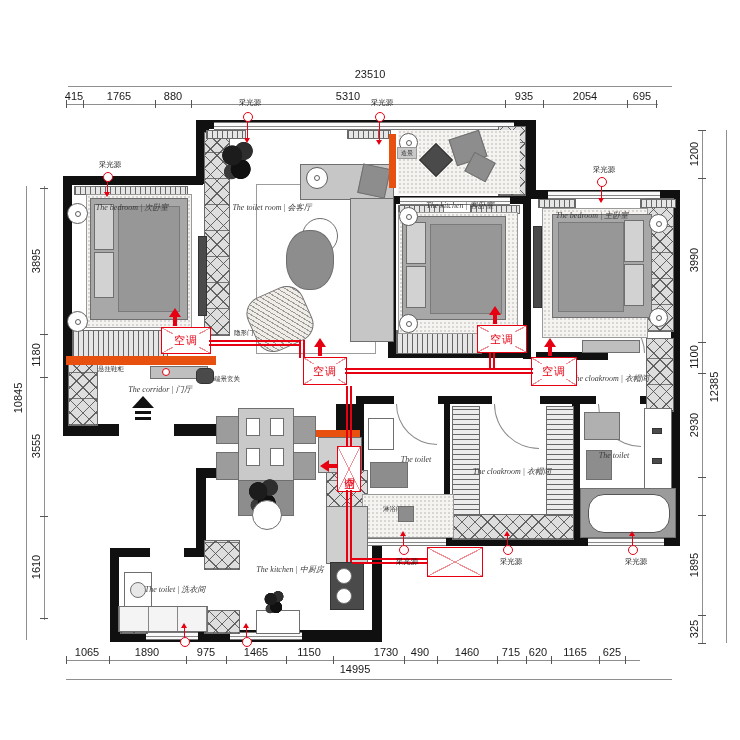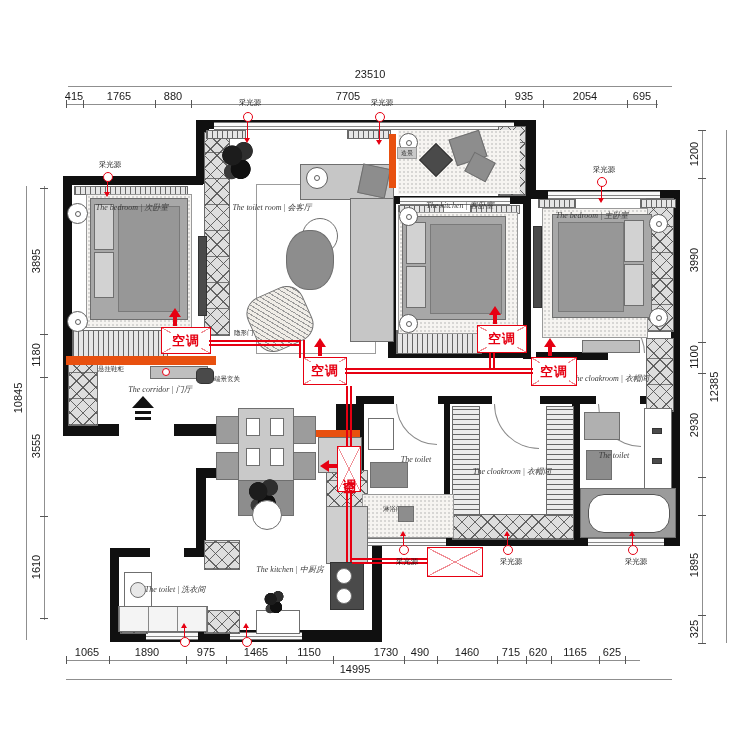--- a/index.html
+++ b/index.html
@@ -35,21 +35,21 @@
   .fd{background:#8d8d8d}
   .fk{background:#4a4a4a;border-color:#333}
   .fw{background:#fff}
   .fan{position:absolute;border:1px solid #5f5f5f;border-radius:50%;background:#fff}
   .fan:after{content:"";position:absolute;left:50%;top:50%;width:4px;height:4px;margin:-3px;
       border:1px solid #5f5f5f;border-radius:50%}
   .acb{position:absolute;border:1.6px solid #e60012;display:flex;align-items:center;justify-content:center;
       background:
       linear-gradient(to top right,transparent calc(50% - .6px),#f08f96 calc(50% - .6px) calc(50% + .6px),transparent calc(50% + .6px)),
       linear-gradient(to bottom right,transparent calc(50% - .6px),#f08f96 calc(50% - .6px) calc(50% + .6px),transparent calc(50% + .6px)),#fff}
-  .acb span{font-size:13px;font-weight:bold;color:#e60012;background:#fff;padding:0 1px;letter-spacing:1px}
+  .acb span{font-size:11px;font-weight:normal;color:#e60012;background:#fff;padding:0 1px;letter-spacing:1px}
   .acb.vt span{writing-mode:vertical-rl;letter-spacing:0}
   .rc{position:absolute;width:8px;height:8px;border:1.5px solid #e60012;border-radius:50%;background:#fff}
   .pipe{position:absolute;background:#e60012}
   .arrU{position:absolute;width:0;height:0;border-left:6px solid transparent;border-right:6px solid transparent;
       border-bottom:9px solid #e60012}
   .arrU:after{content:"";position:absolute;left:-2px;top:9px;width:4px;height:9px;background:#e60012}
   .arrL{position:absolute;width:0;height:0;border-top:6px solid transparent;border-bottom:6px solid transparent;
       border-right:9px solid #e60012}
   .arrL:after{content:"";position:absolute;left:9px;top:-2px;width:9px;height:4px;background:#e60012}
   .ahD{position:absolute;width:0;height:0;border-left:3px solid transparent;border-right:3px solid transparent;
@@ -81,21 +81,21 @@
   <div class="tick" style="left:83px;top:100px"></div>
   <div class="tick" style="left:155px;top:100px"></div>
   <div class="tick" style="left:191px;top:100px"></div>
   <div class="tick" style="left:505px;top:100px"></div>
   <div class="tick" style="left:543px;top:100px"></div>
   <div class="tick" style="left:627px;top:100px"></div>
   <div class="tick" style="left:656px;top:100px"></div>
   <span class="dim" style="left:74px;top:90px">415</span>
   <span class="dim" style="left:119px;top:90px">1765</span>
   <span class="dim" style="left:173px;top:90px">880</span>
-  <span class="dim" style="left:348px;top:90px">7705</span>
+  <span class="dim" style="left:348px;top:90px">5310</span>
   <span class="dim" style="left:524px;top:90px">935</span>
   <span class="dim" style="left:585px;top:90px">2054</span>
   <span class="dim" style="left:642px;top:90px">695</span>
 
   <div class="dl" style="left:66px;top:660px;width:574px;height:1px"></div>
   <div class="tick" style="left:66px;top:656px"></div>
   <div class="tick" style="left:109px;top:656px"></div>
   <div class="tick" style="left:186px;top:656px"></div>
   <div class="tick" style="left:226px;top:656px"></div>
   <div class="tick" style="left:286px;top:656px"></div>

